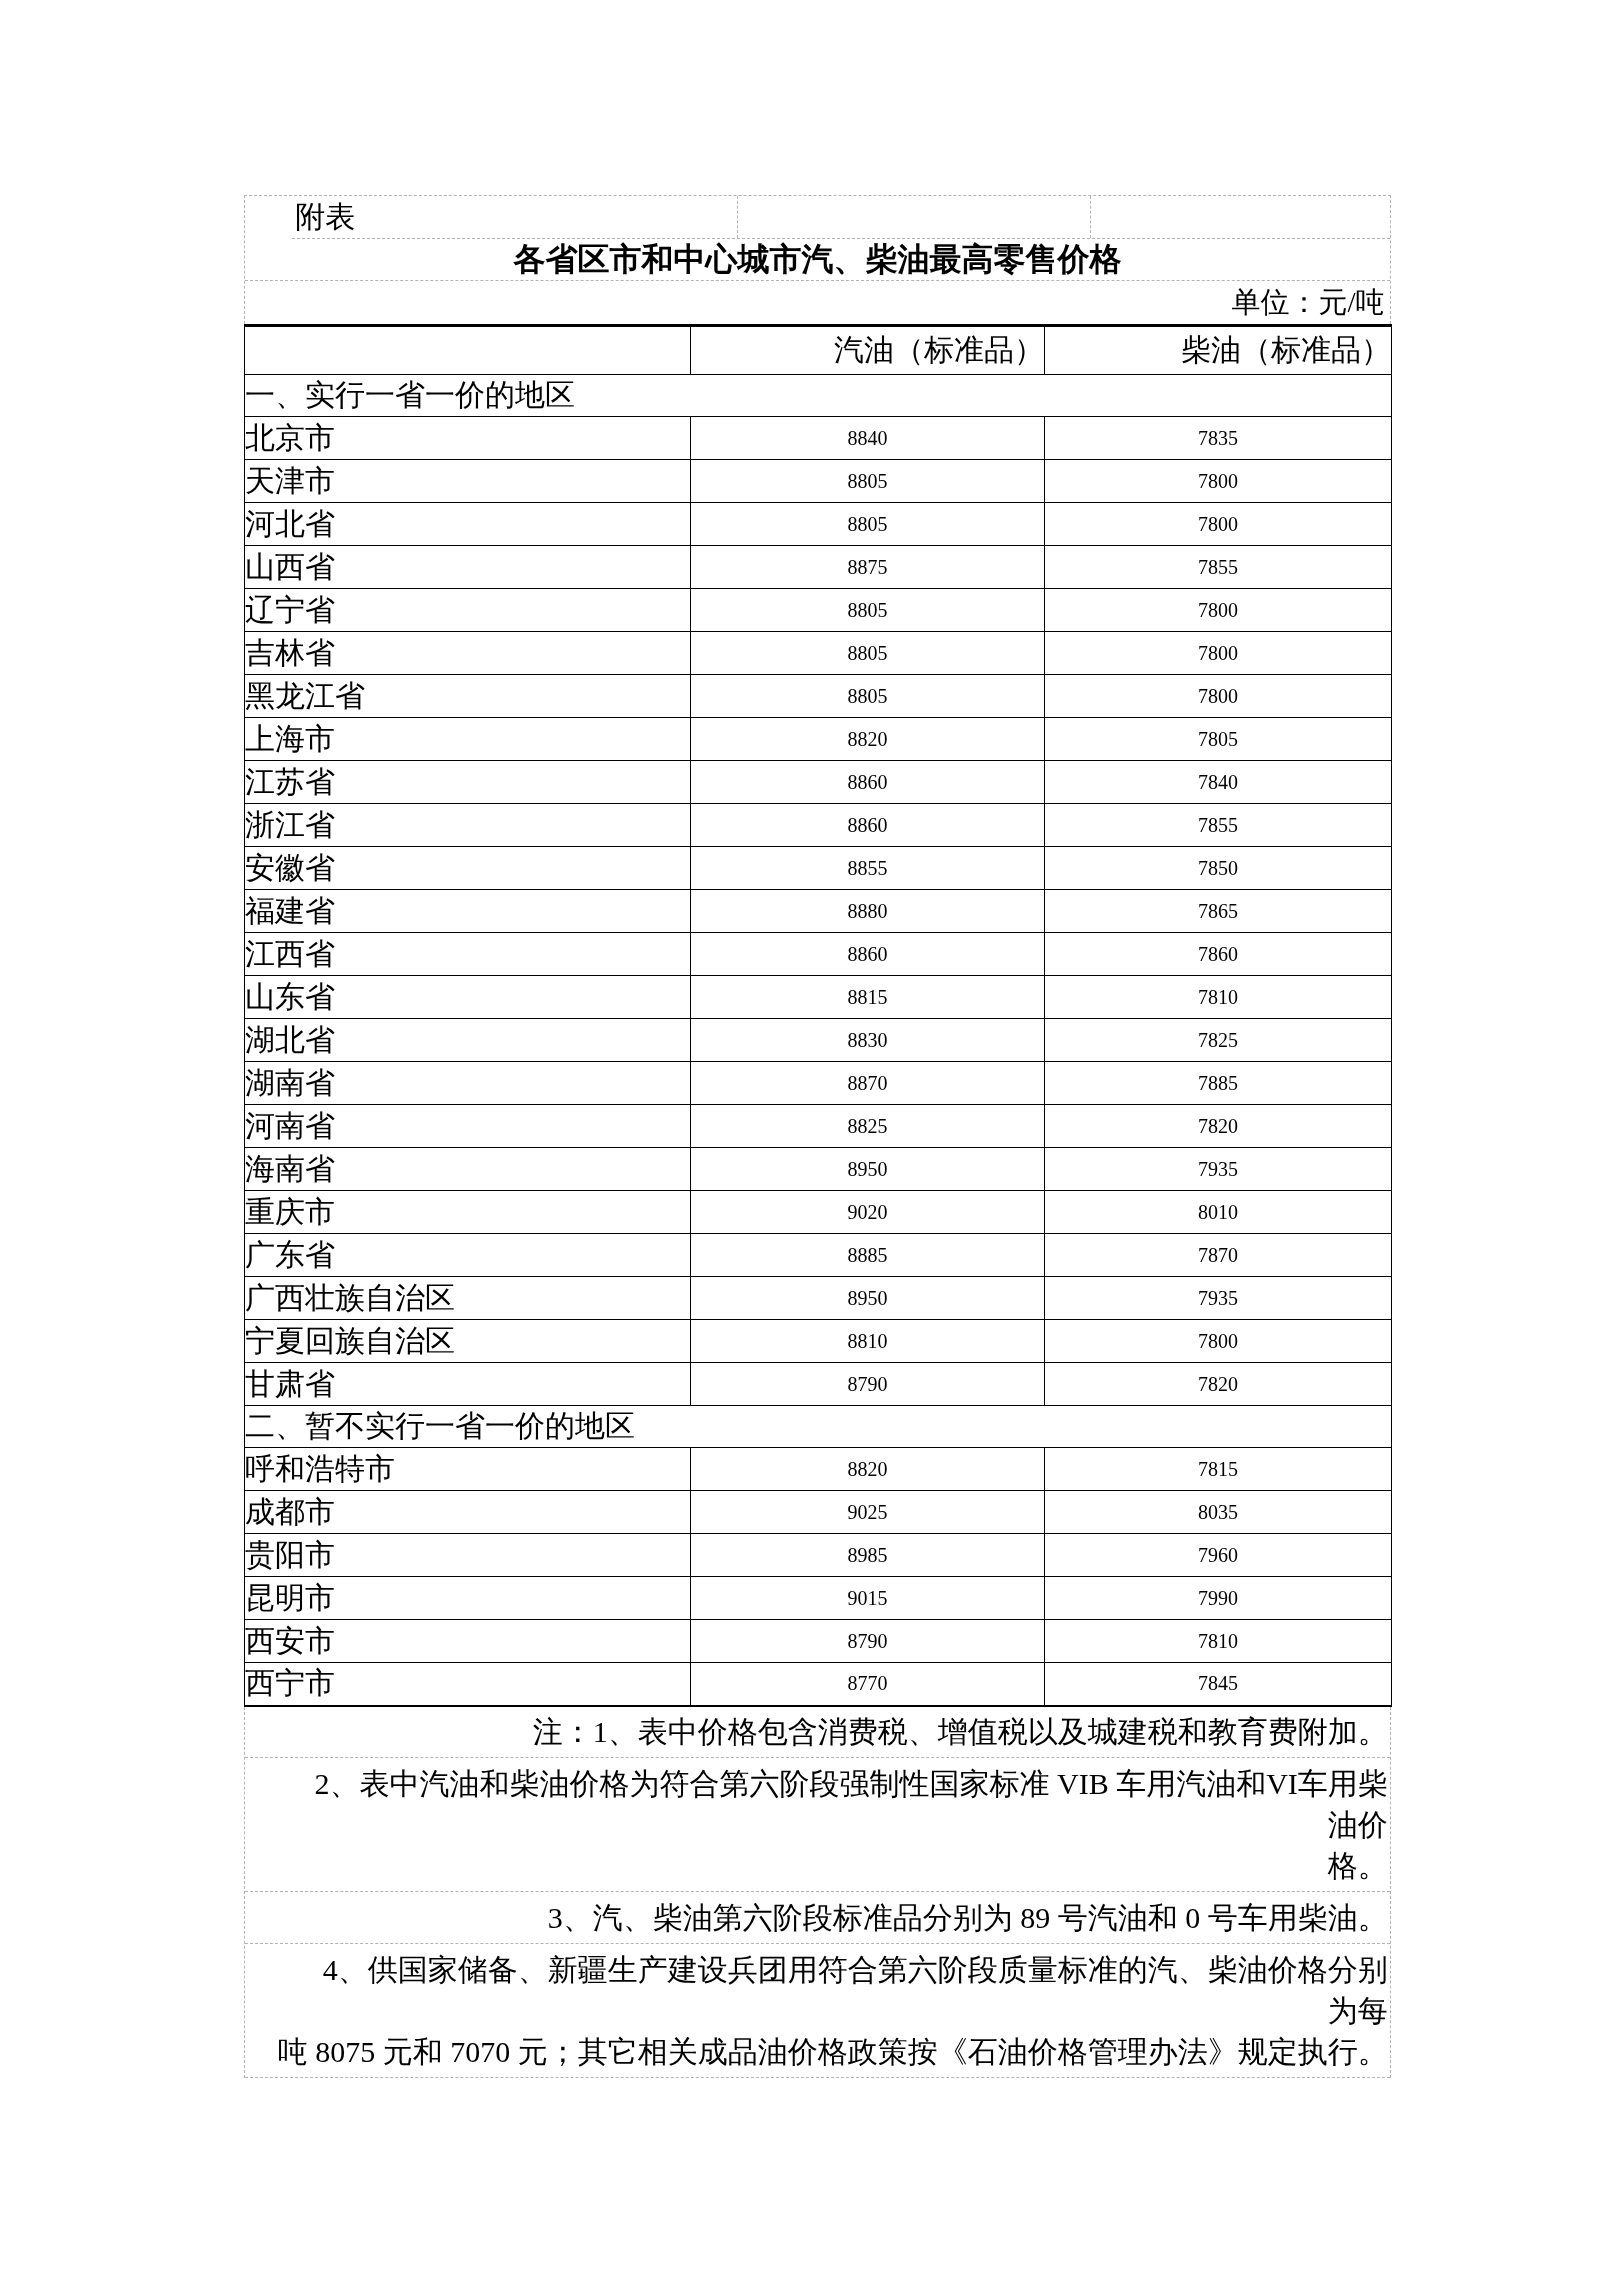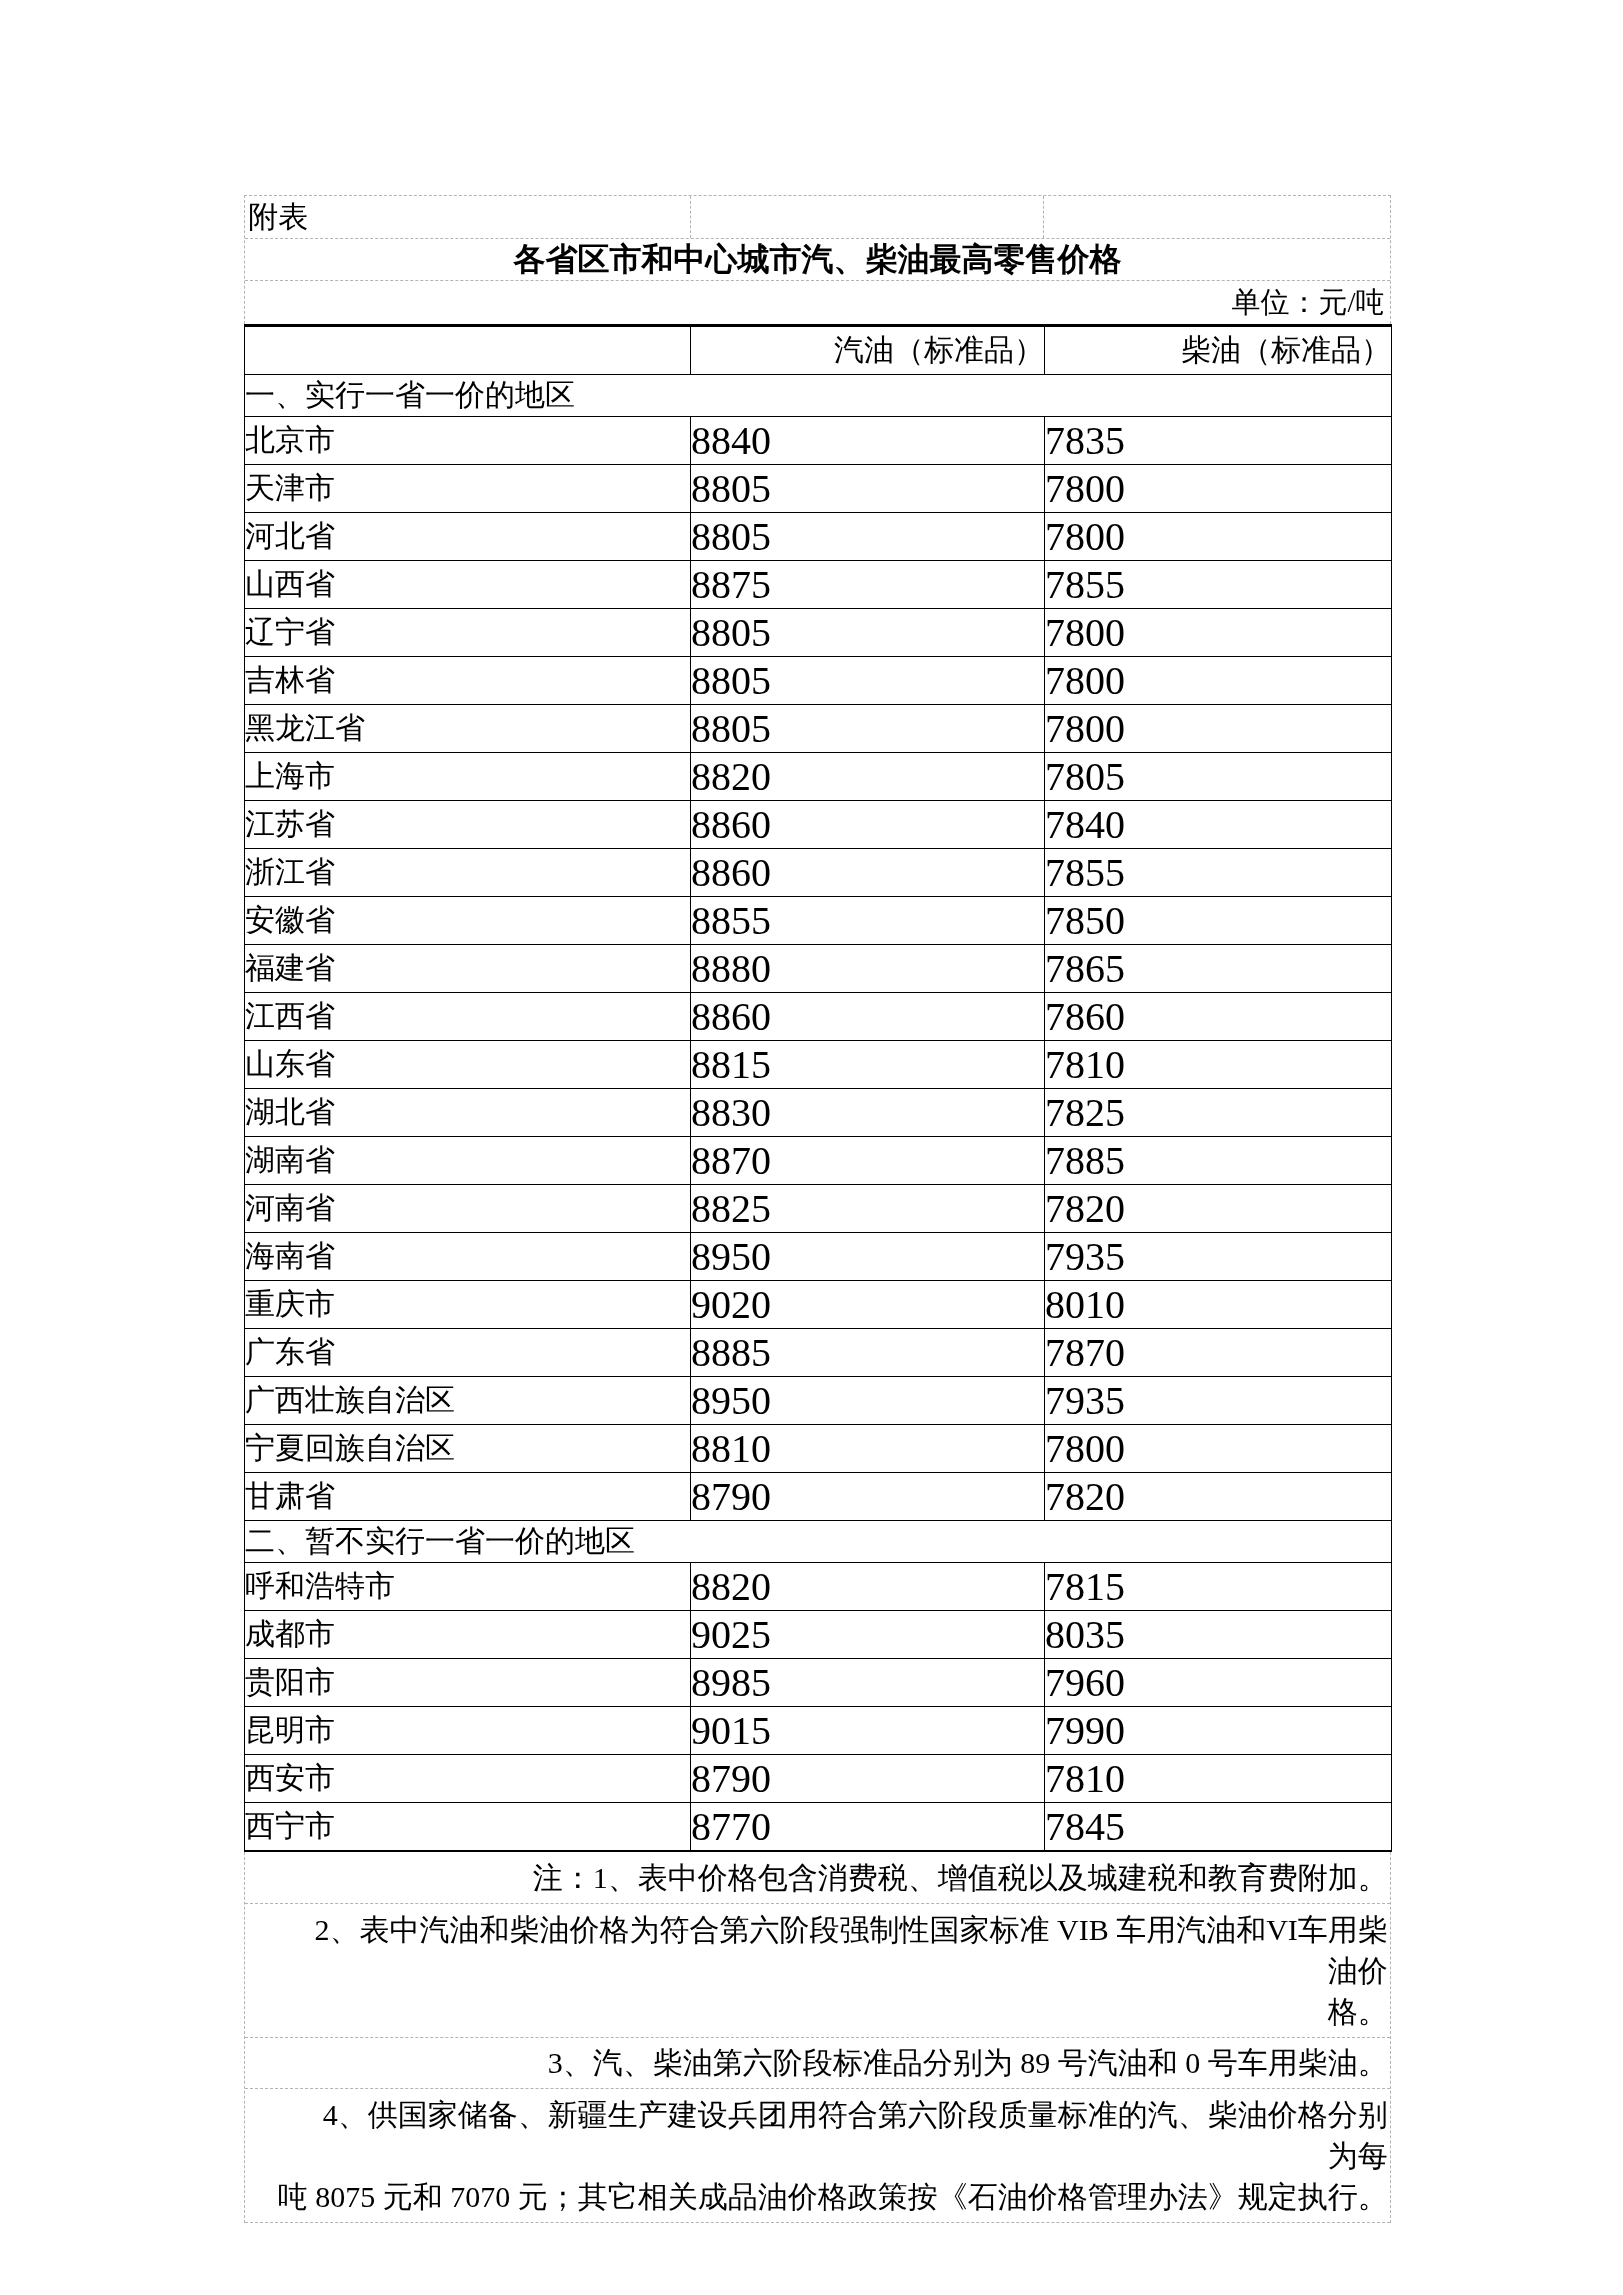--- a/index.html
+++ b/index.html
@@ -11,21 +11,21 @@
   .doc{position:absolute;left:244px;top:195px;width:1147px;}
 
   
   .pretable{
     box-sizing:border-box;
     border-top:1.1px dashed #b3b3b3;
     border-left:1.1px dashed #b3b3b3;
     border-right:1.1px dashed #b3b3b3;
   }
   .prerow{box-sizing:border-box;display:flex;border-bottom:1.1px dashed #b3b3b3;}
-  .row-a{height:43px;}
+  .row-a{height:43px;margin-left:47px;}
   .cell-a{box-sizing:border-box;display:flex;align-items:center;}
   .cell-a1{width:446px;border-right:1.1px dashed #b3b3b3;padding-left:3.2px;font-size:30px;}
   .cell-a2{width:353px;border-right:1.1px dashed #b3b3b3;}
   .cell-a3{flex:1;}
   .row-b{
     height:42px;align-items:center;justify-content:center;
     font-weight:bold;font-size:32px;
     font-family:"Liberation Sans","DejaVu Sans",sans-serif;
   }
   .row-c{height:43px;align-items:center;justify-content:flex-end;
@@ -37,21 +37,21 @@
     border-left:1.6px solid #000;border-right:1.6px solid #000;
     border-top:3.8px solid #000;border-bottom:2.7px solid #000;
   }
   table.price td,table.price th{
     border:1.6px solid #000;padding:0;font-weight:normal;
     vertical-align:middle;box-sizing:border-box;
   }
   table.price th{height:49px;font-size:30px;text-align:right;}
   td.sec{height:41px;font-size:30px;text-align:left;padding-left:3.2px;margin-left:8px;}
   td.region{height:43px;font-size:30px;text-align:left;padding-left:85px;}
-  td.num{height:43px;font-size:40px;text-align:left;}
+  td.num{height:43px;font-size:20px;text-align:center;}
 
   
   .notes{
     box-sizing:border-box;
     border-left:1.1px dashed #b3b3b3;
     border-right:1.1px dashed #b3b3b3;
     text-align:right;
   }
   .note-row{border-bottom:1.1px dashed #b3b3b3;padding:4.9px 2.2px;}
   .note-line{font-size:30px;line-height:41px;}

